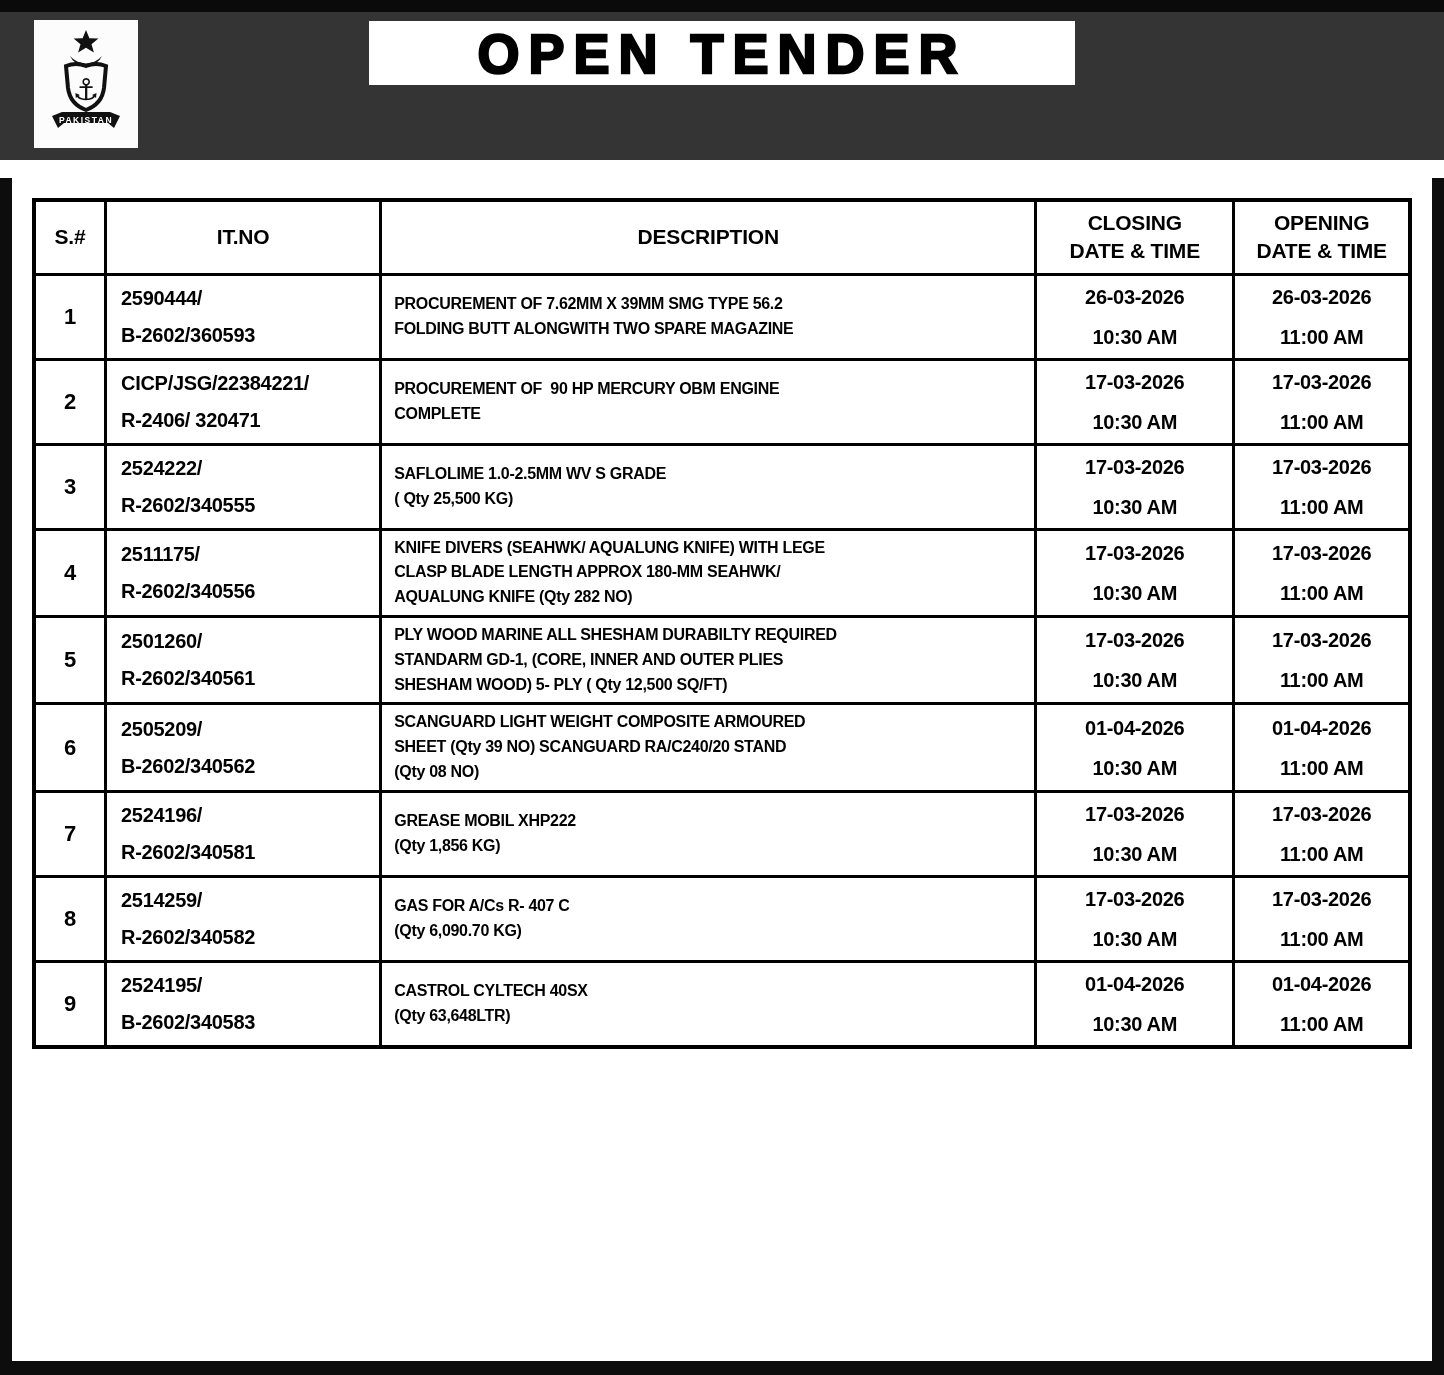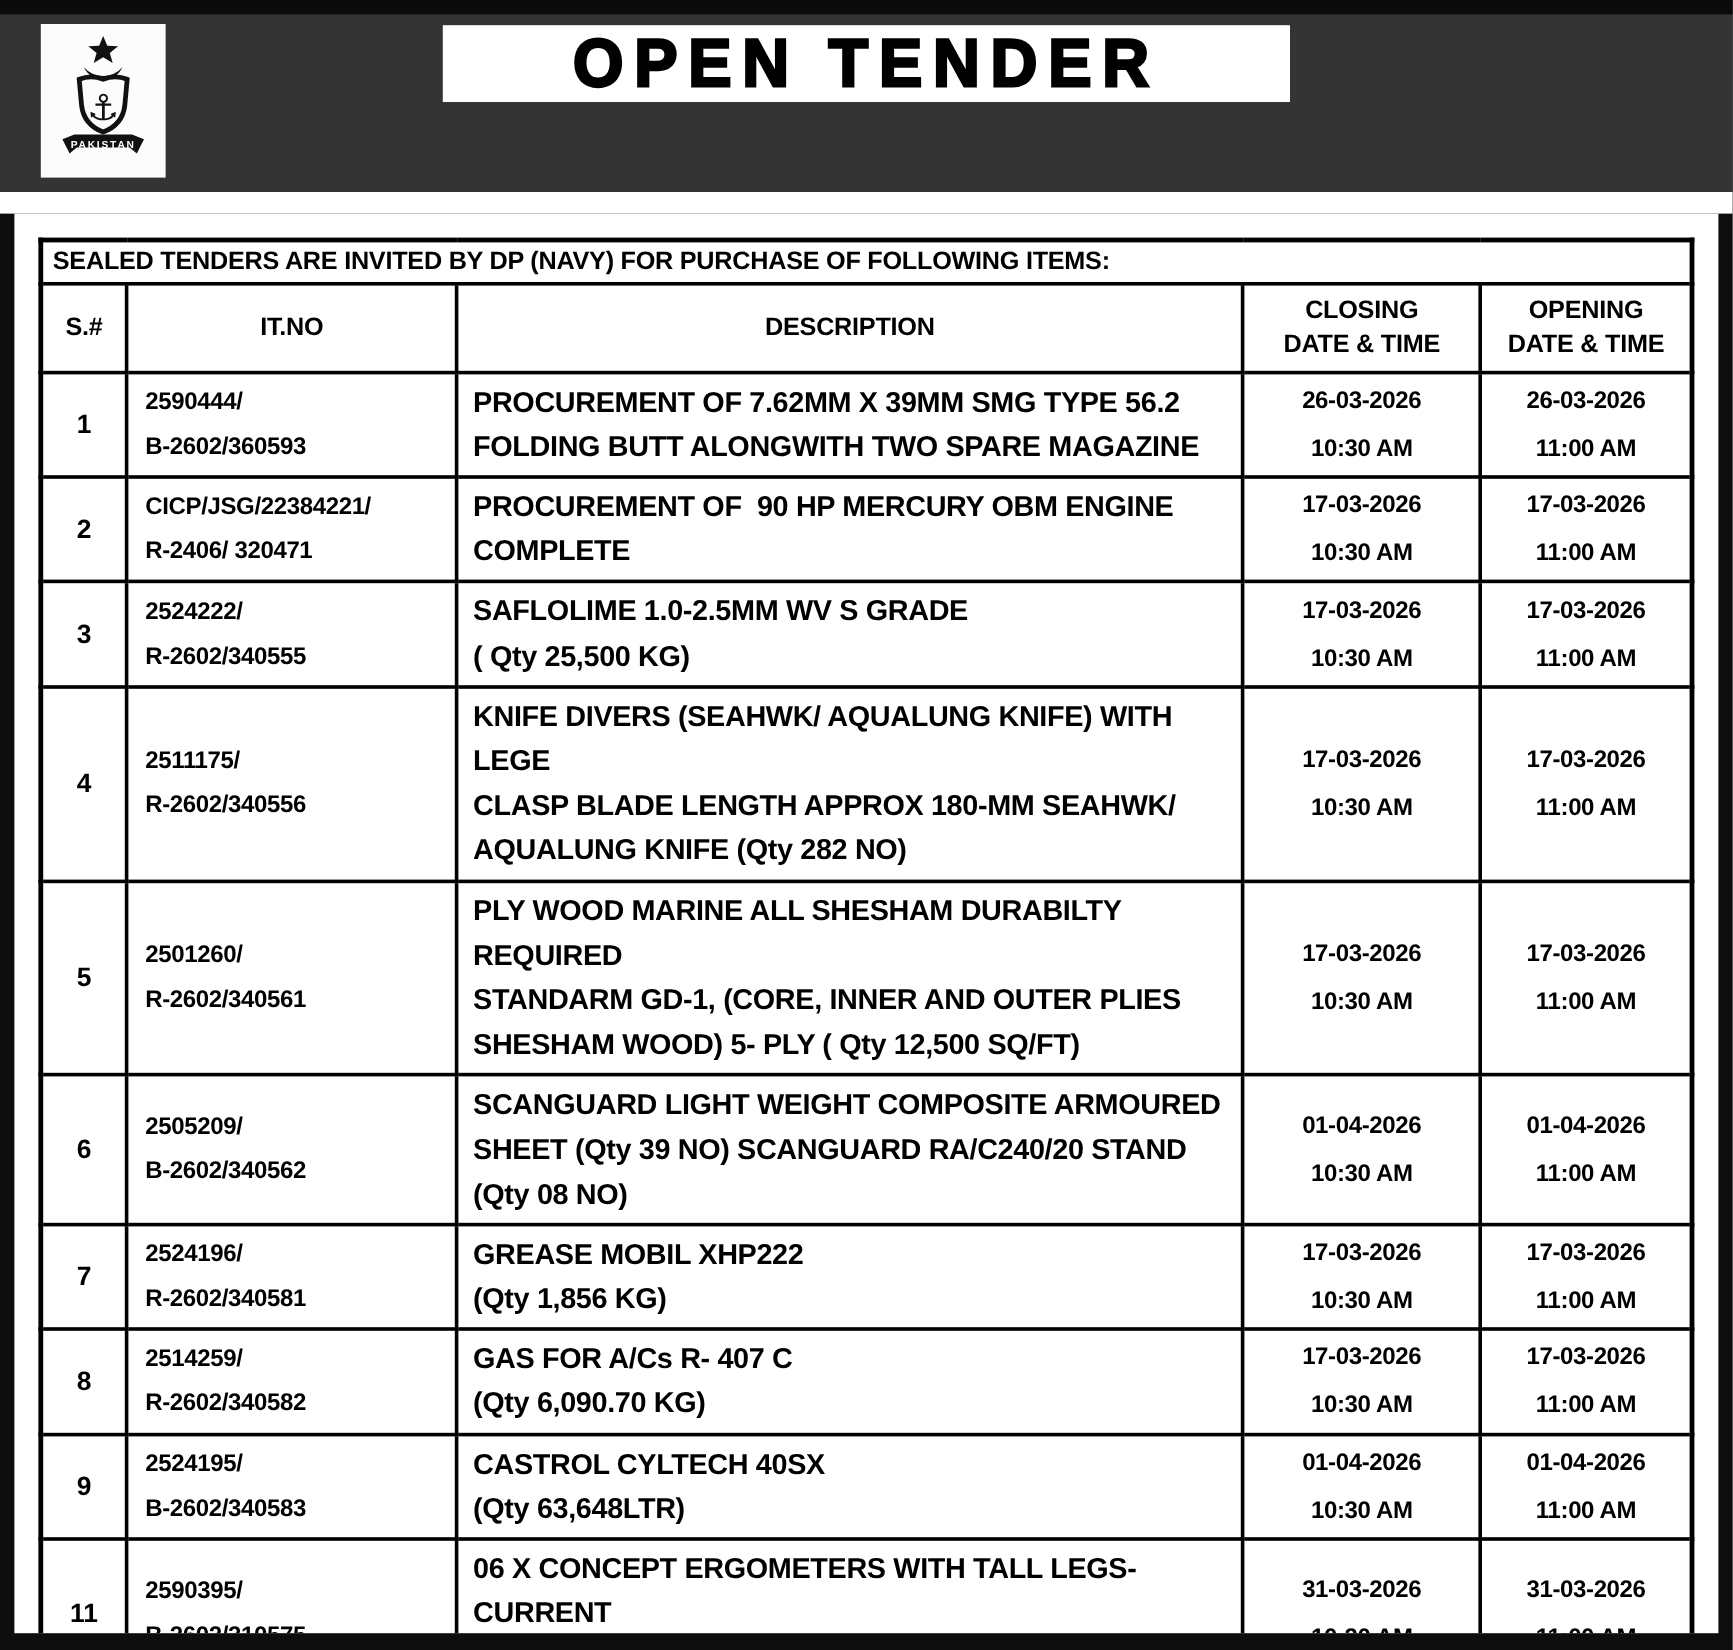--- a/index.html
+++ b/index.html
@@ -85,21 +85,21 @@
     letter-spacing: -0.2px;
   }
   .tender-table th {
     font-size: 21px; font-weight: bold; text-align: center;
     padding: 7px 2px; line-height: 1.35;
     white-space: pre-line; letter-spacing: -0.2px;
   }
   td.cell-sn   { text-align: center; font-size: 22px; font-weight: bold; }
   td.cell-itno { font-size: 20px; font-weight: bold; line-height: 1.85;
                  padding: 4px 6px 4px 14px; white-space: pre-wrap; letter-spacing: -0.3px; }
-  td.cell-desc { font-size: 24px; font-weight: bold; line-height: 1.55;
+  td.cell-desc { font-size: 16px; font-weight: bold; line-height: 1.55;
                  padding: 5px 8px 5px 12px; white-space: pre-wrap; letter-spacing: -0.3px; }
   td.cell-date { text-align: center; font-size: 20px; font-weight: bold;
                  line-height: 2.0; white-space: pre-line; letter-spacing: -0.3px; }
 
   col.c-sn   { width: 5.2%; }
   col.c-itno { width: 20%; }
   col.c-desc { width: 47.6%; }
   col.c-clo  { width: 14.4%; }
   col.c-opn  { width: 12.8%; }
 </style>
@@ -136,23 +136,20 @@
 
     <table class="tender-table">
       <colgroup>
         <col class="c-sn">
           <col class="c-itno">
           <col class="c-desc">
           <col class="c-clo">
           <col class="c-opn">
       </colgroup>
       <thead>
-        <tr>
-          <td class="caption-cell" colspan="5">SEALED TENDERS ARE INVITED BY DP (NAVY) FOR PURCHASE OF FOLLOWING ITEMS:</td>
-        </tr>
         <tr>
           <th>S.#</th>
           <th>IT.NO</th>
           <th>DESCRIPTION</th>
           <th>CLOSING
 DATE &amp; TIME</th>
           <th>OPENING
 DATE &amp; TIME</th>
         </tr>
       </thead>
@@ -262,28 +259,17 @@
 B-2602/340583</td>
         <td class="cell-desc">CASTROL CYLTECH 40SX
 (Qty 63,648LTR)</td>
         <td class="cell-date">01-04-2026
 10:30 AM</td>
         <td class="cell-date">01-04-2026
 11:00 AM</td>
       </tr>
 
 
-      <tr>
-        <td class="cell-sn">11</td>
-        <td class="cell-itno">2590395/
-B-2602/310575</td>
-        <td class="cell-desc">06 X CONCEPT ERGOMETERS WITH TALL LEGS-CURRENT
-EQUIVALENT OF THE MODEL E     (QTY: 06)</td>
-        <td class="cell-date">31-03-2026
-10:30 AM</td>
-        <td class="cell-date">31-03-2026
-11:00 AM</td>
-      </tr>
     </tbody>
     </table>
 
   </div>
 </div>
 
 </body></html>

